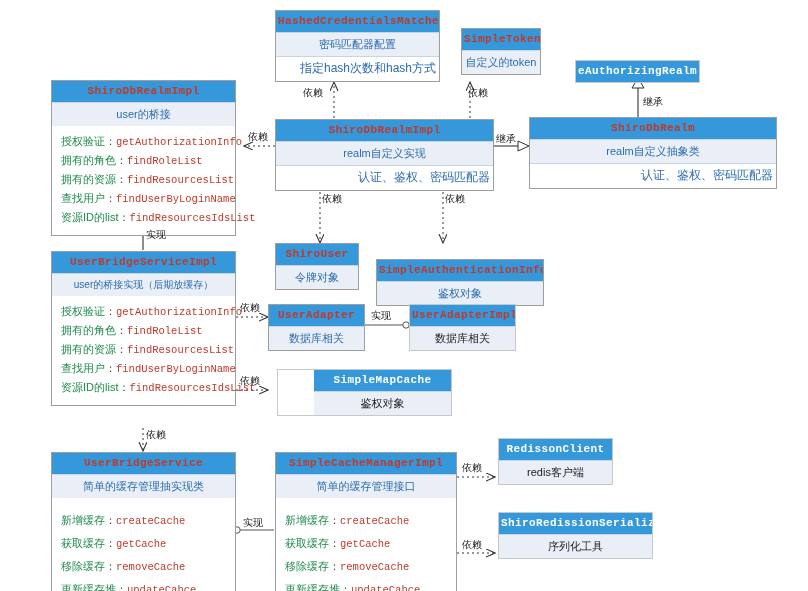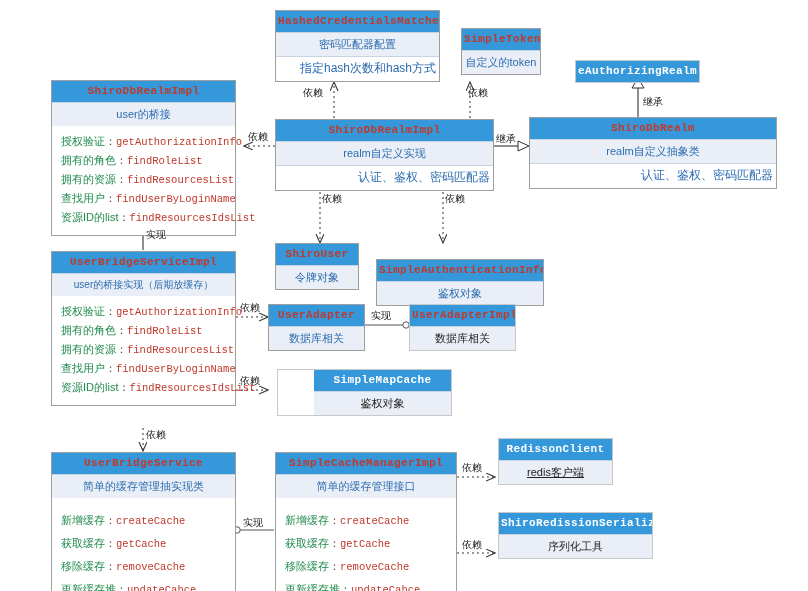--- a/index.html
+++ b/index.html
@@ -308,21 +308,21 @@
     <div class="uml-body" style="padding-top:12px; padding-bottom:16px;">
       <div class="uml-row" style="padding:5px 0 6px 0;"><span class="row-cn">新增缓存</span><span class="row-sep">：</span><span class="row-en">createCache</span></div>
       <div class="uml-row" style="padding:5px 0 6px 0;"><span class="row-cn">获取缓存</span><span class="row-sep">：</span><span class="row-en">getCache</span></div>
       <div class="uml-row" style="padding:5px 0 6px 0;"><span class="row-cn">移除缓存</span><span class="row-sep">：</span><span class="row-en">removeCache</span></div>
       <div class="uml-row" style="padding:5px 0 6px 0;"><span class="row-cn">更新缓存堆</span><span class="row-sep">：</span><span class="row-en">updateCahce</span></div>
     </div>
   </div>
 
   <div class="uml-box plain" style="left:498px; top:438px; width:115px;">
     <div class="uml-head lite">RedissonClient</div>
-    <div class="uml-sub" style="color:#222;text-decoration:underline;">redis客户端</div>
+    <div class="uml-sub" style="color:#222;">redis客户端</div>
   </div>
 
   <div class="uml-box plain" style="left:498px; top:512px; width:155px;">
     <div class="uml-head lite">ShiroRedissionSerialize</div>
     <div class="uml-sub" style="color:#222;">序列化工具</div>
   </div>
 
 </div>
 
 </body></html>

